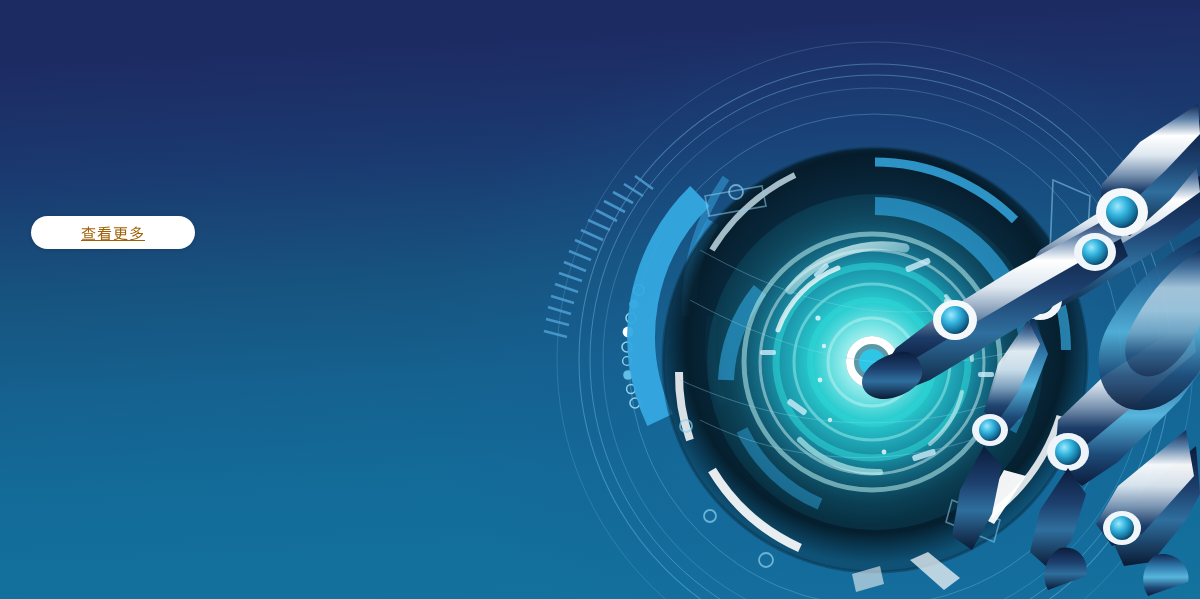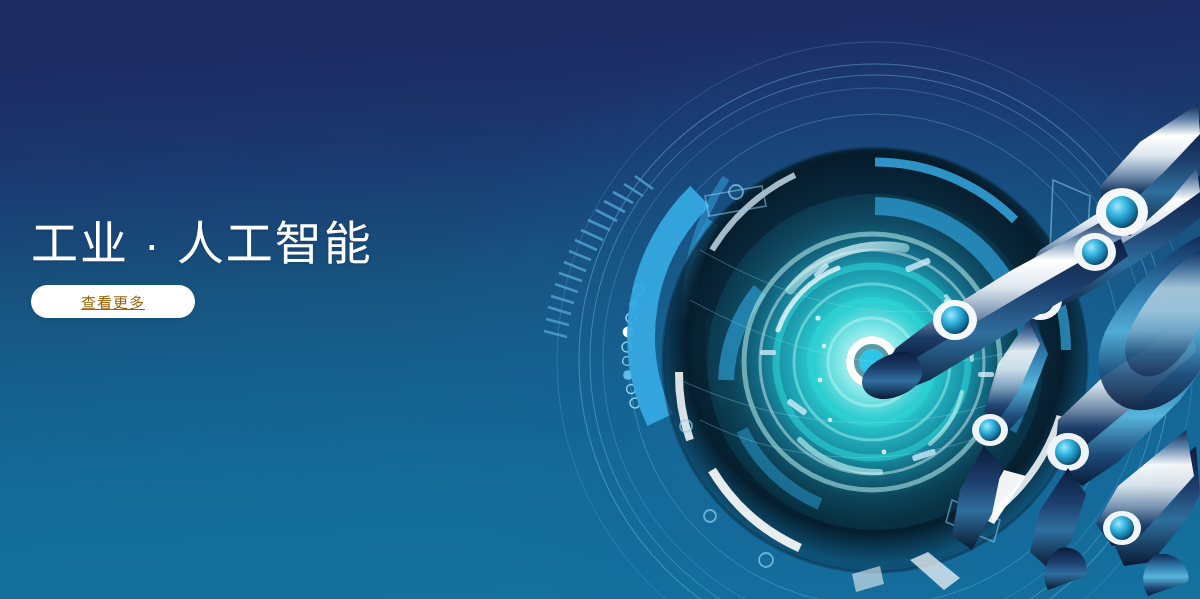--- a/index.html
+++ b/index.html
@@ -304,17 +304,16 @@
           <path d="M 1060 548 C 1046 556 1040 576 1048 590 L 1086 576 C 1090 560 1078 544 1060 548 Z" fill="url(#metalDk)"></path>
           <path d="M 1154 556 C 1142 566 1140 584 1148 596 L 1188 582 C 1192 566 1172 548 1154 556 Z" fill="url(#metalBlue)"></path>
         </g>
       </g>
 
     </g>
   </svg>
   </div>
 
   <div class="copy">
-    <h1 class="title">工业 · 人工智能</h1>
     <button class="cta">查看更多</button>
   </div>
 
 </div>
 
 </body></html>

